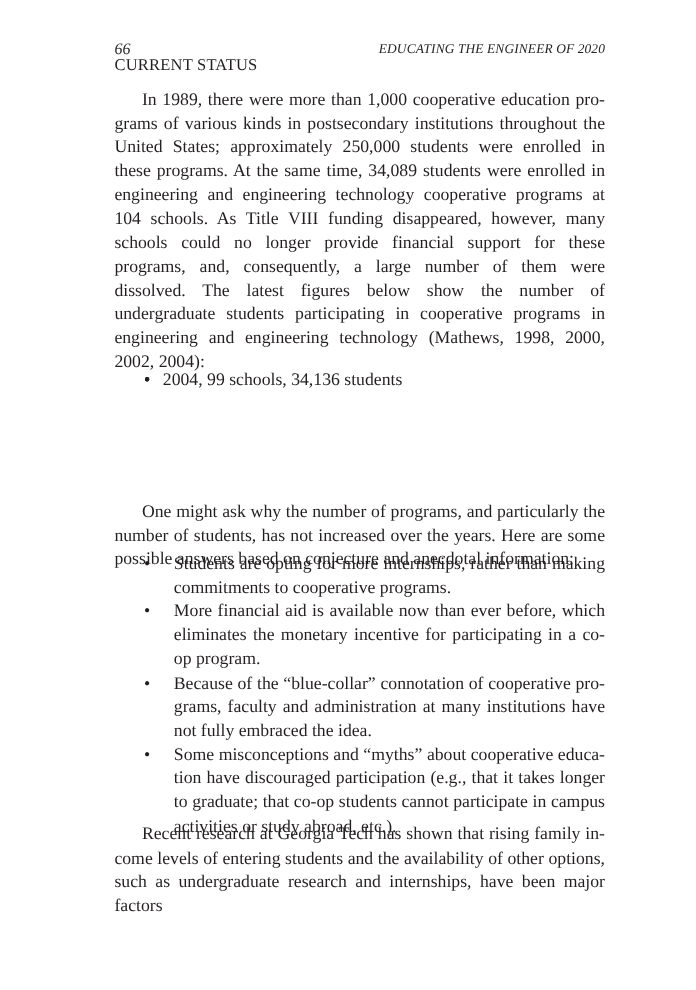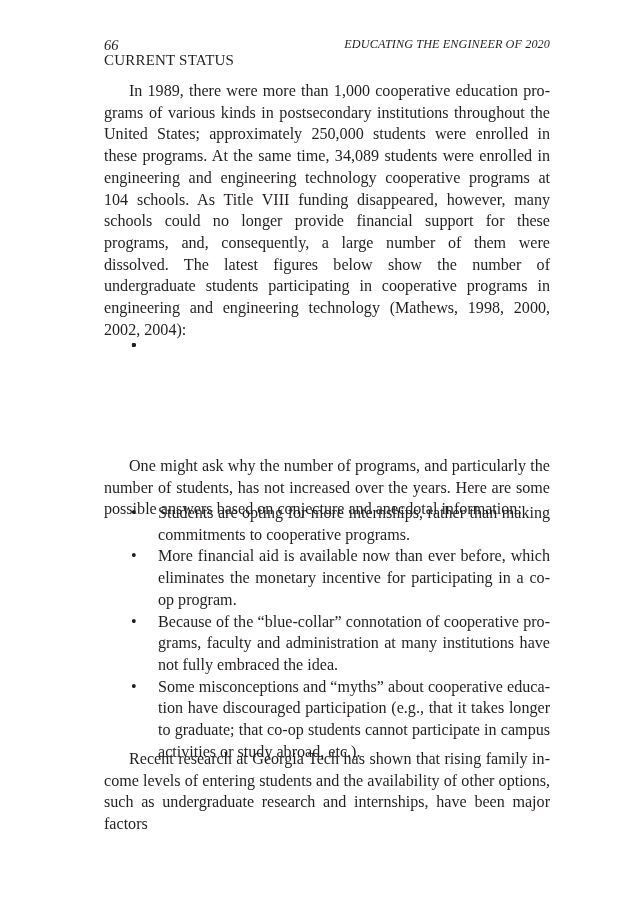--- a/index.html
+++ b/index.html
@@ -49,21 +49,21 @@
   <div class="section-heading">CURRENT STATUS</div>
 
   <div class="body-text p1">
     <p>In 1989, there were more than 1,000 cooperative education pro­grams of various kinds in postsecondary institutions throughout the United States; approximately 250,000 students were enrolled in these programs. At the same time, 34,089 students were enrolled in engineer­ing and engineering technology cooperative programs at 104 schools. As Title VIII funding disappeared, however, many schools could no longer provide financial support for these programs, and, consequently, a large number of them were dissolved. The latest figures below show the number of undergraduate students participating in cooperative pro­grams in engineering and engineering technology (Mathews, 1998, 2000, 2002, 2004):</p>
   </div>
 
   <ul class="list1">
     <li><span class="bullet">•</span></li>
     <li><span class="bullet">•</span></li>
     <li><span class="bullet">•</span></li>
-    <li><span class="bullet">•</span></li>
+    <li><span class="bullet">•</span><span>2004, 99 schools, 34,136 students</span></li>
   </ul>
 
   <div class="body-text p2">
     <p>One might ask why the number of programs, and particularly the number of students, has not increased over the years. Here are some possible answers based on conjecture and anecdotal information:</p>
   </div>
 
   <ul class="list2">
     <li><span class="bullet">•</span><span>Students are opting for more internships, rather than making commitments to cooperative programs.</span></li>
     <li><span class="bullet">•</span><span>More financial aid is available now than ever before, which eliminates the monetary incentive for participating in a co-op program.</span></li>
     <li><span class="bullet">•</span><span>Because of the “blue-collar” connotation of cooperative pro­grams, faculty and administration at many institutions have not fully embraced the idea.</span></li>

